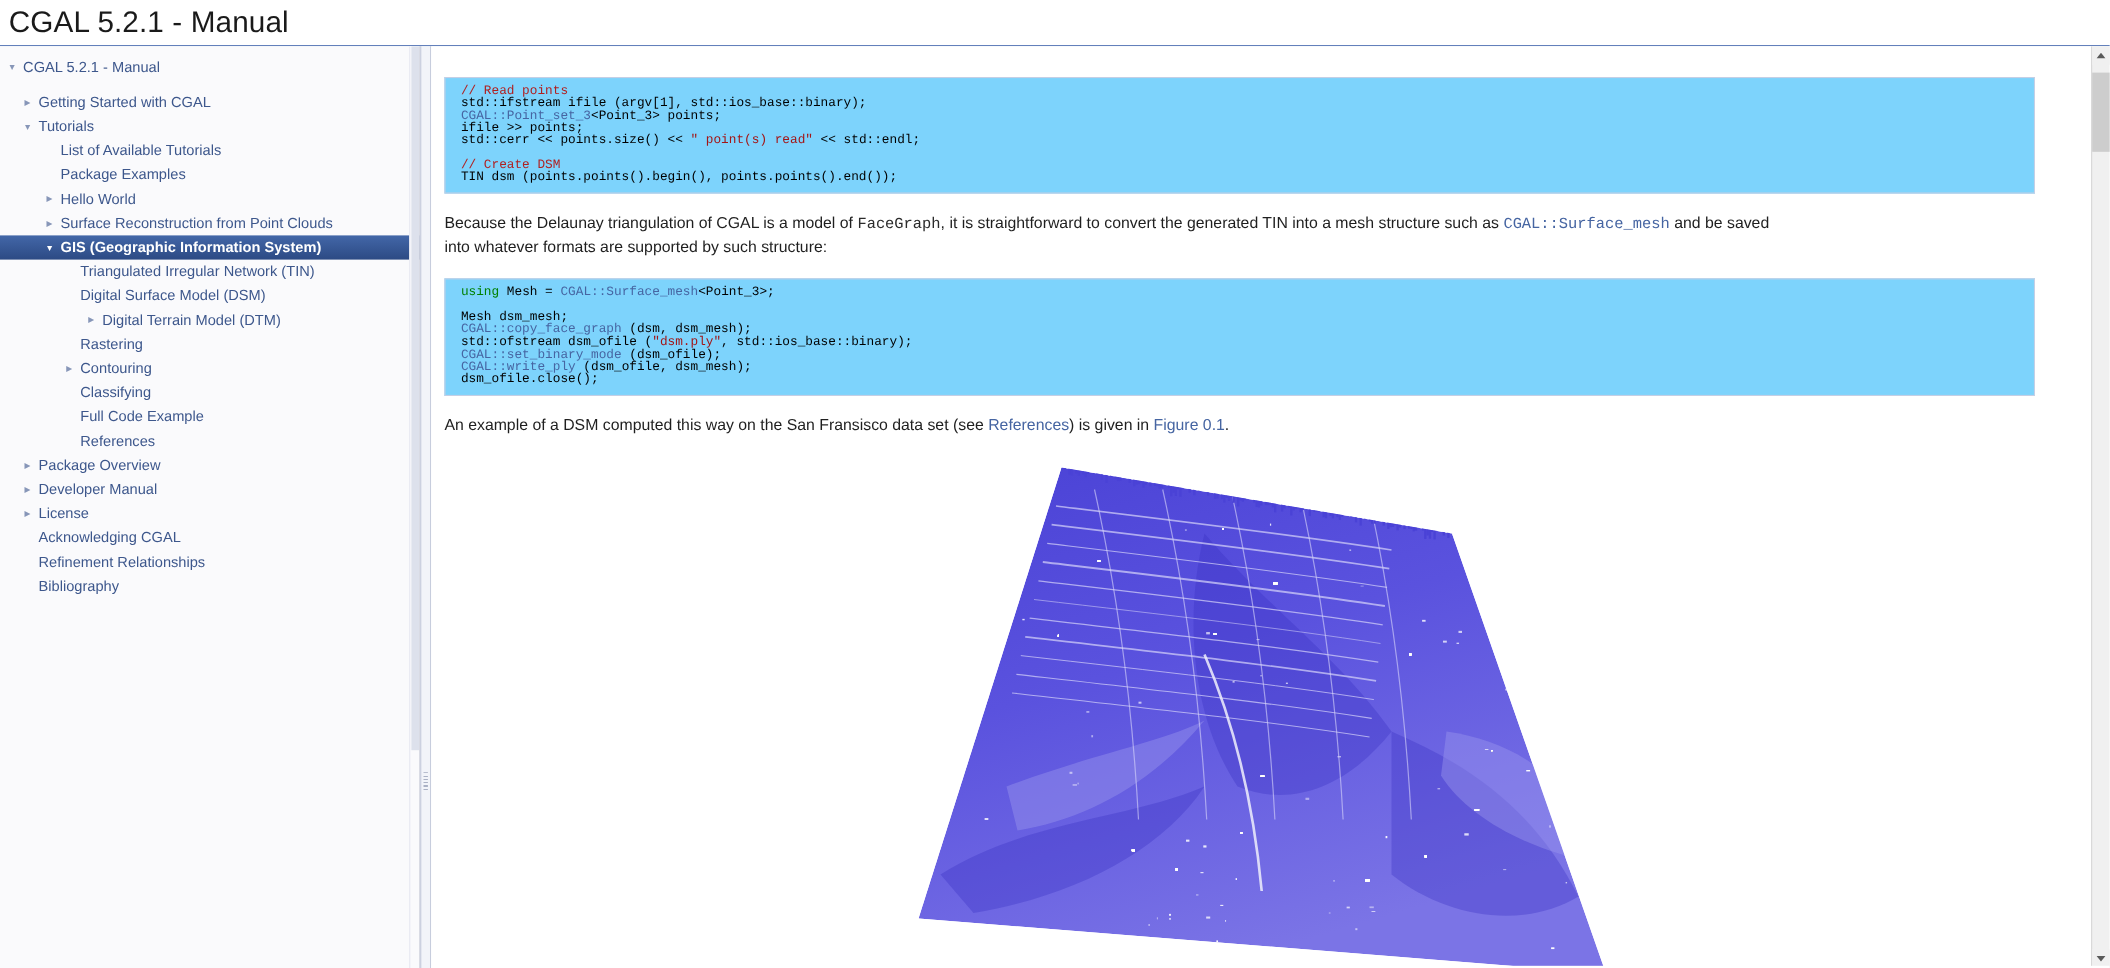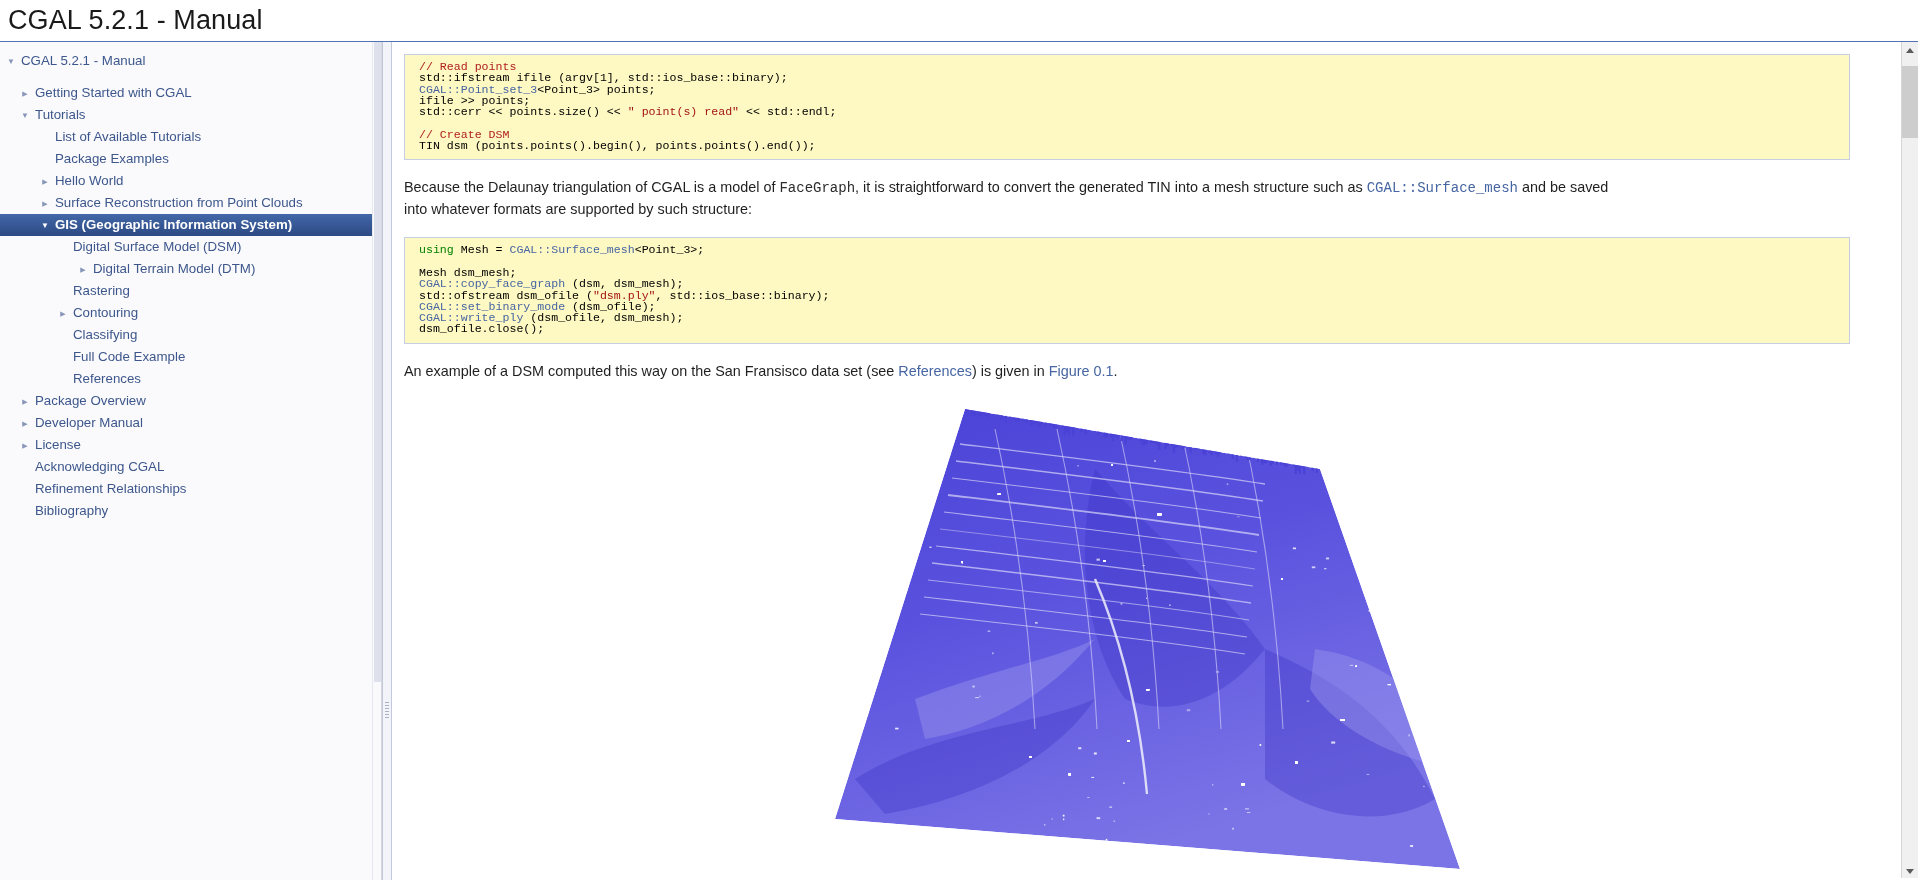--- a/index.html
+++ b/index.html
@@ -121,23 +121,23 @@
     position: relative;
     overflow: hidden;
     background: #ffffff;
   }
   #content {
     padding: 12px 22px 0 12px;
     width: 1480px;
   }
 
   .codebox {
-    background: #fef9c3;
+    background: #7dd3fc;
     border: 1px solid #c4cfe5;
-    margin: 0 0 0 0;
+    margin: 16px 0 0 0;
     padding: 6px 10px 8px 14px;
     font-family: "Liberation Mono", monospace;
     font-size: 11.6px;
     line-height: 11.8px;
     color: #000000;
     overflow: hidden;
     white-space: pre;
   }
   .codebox .ln { display: block; height: 11.3px; }
   .cmt { color: #b02020; }
@@ -256,20 +256,24 @@
           <span class="arrow collapsed"></span>
           <span class="nav-label">Hello World</span>
         </div>
         <div class="nav-row" style="padding-left: 38px;">
           <span class="arrow collapsed"></span>
           <span class="nav-label">Surface Reconstruction from Point Clouds</span>
         </div>
         <div class="nav-row selected" style="padding-left: 38px;">
           <span class="arrow expanded"></span>
           <span class="nav-label">GIS (Geographic Information System)</span>
+        </div>
+        <div class="nav-row" style="padding-left: 56px;">
+          <span class="arrow none"></span>
+          <span class="nav-label">Triangulated Irregular Network (TIN)</span>
         </div>
         <div class="nav-row" style="padding-left: 56px;">
           <span class="arrow none"></span>
           <span class="nav-label">Digital Surface Model (DSM)</span>
         </div>
         <div class="nav-row" style="padding-left: 76px;">
           <span class="arrow collapsed"></span>
           <span class="nav-label">Digital Terrain Model (DTM)</span>
         </div>
         <div class="nav-row" style="padding-left: 56px;">

